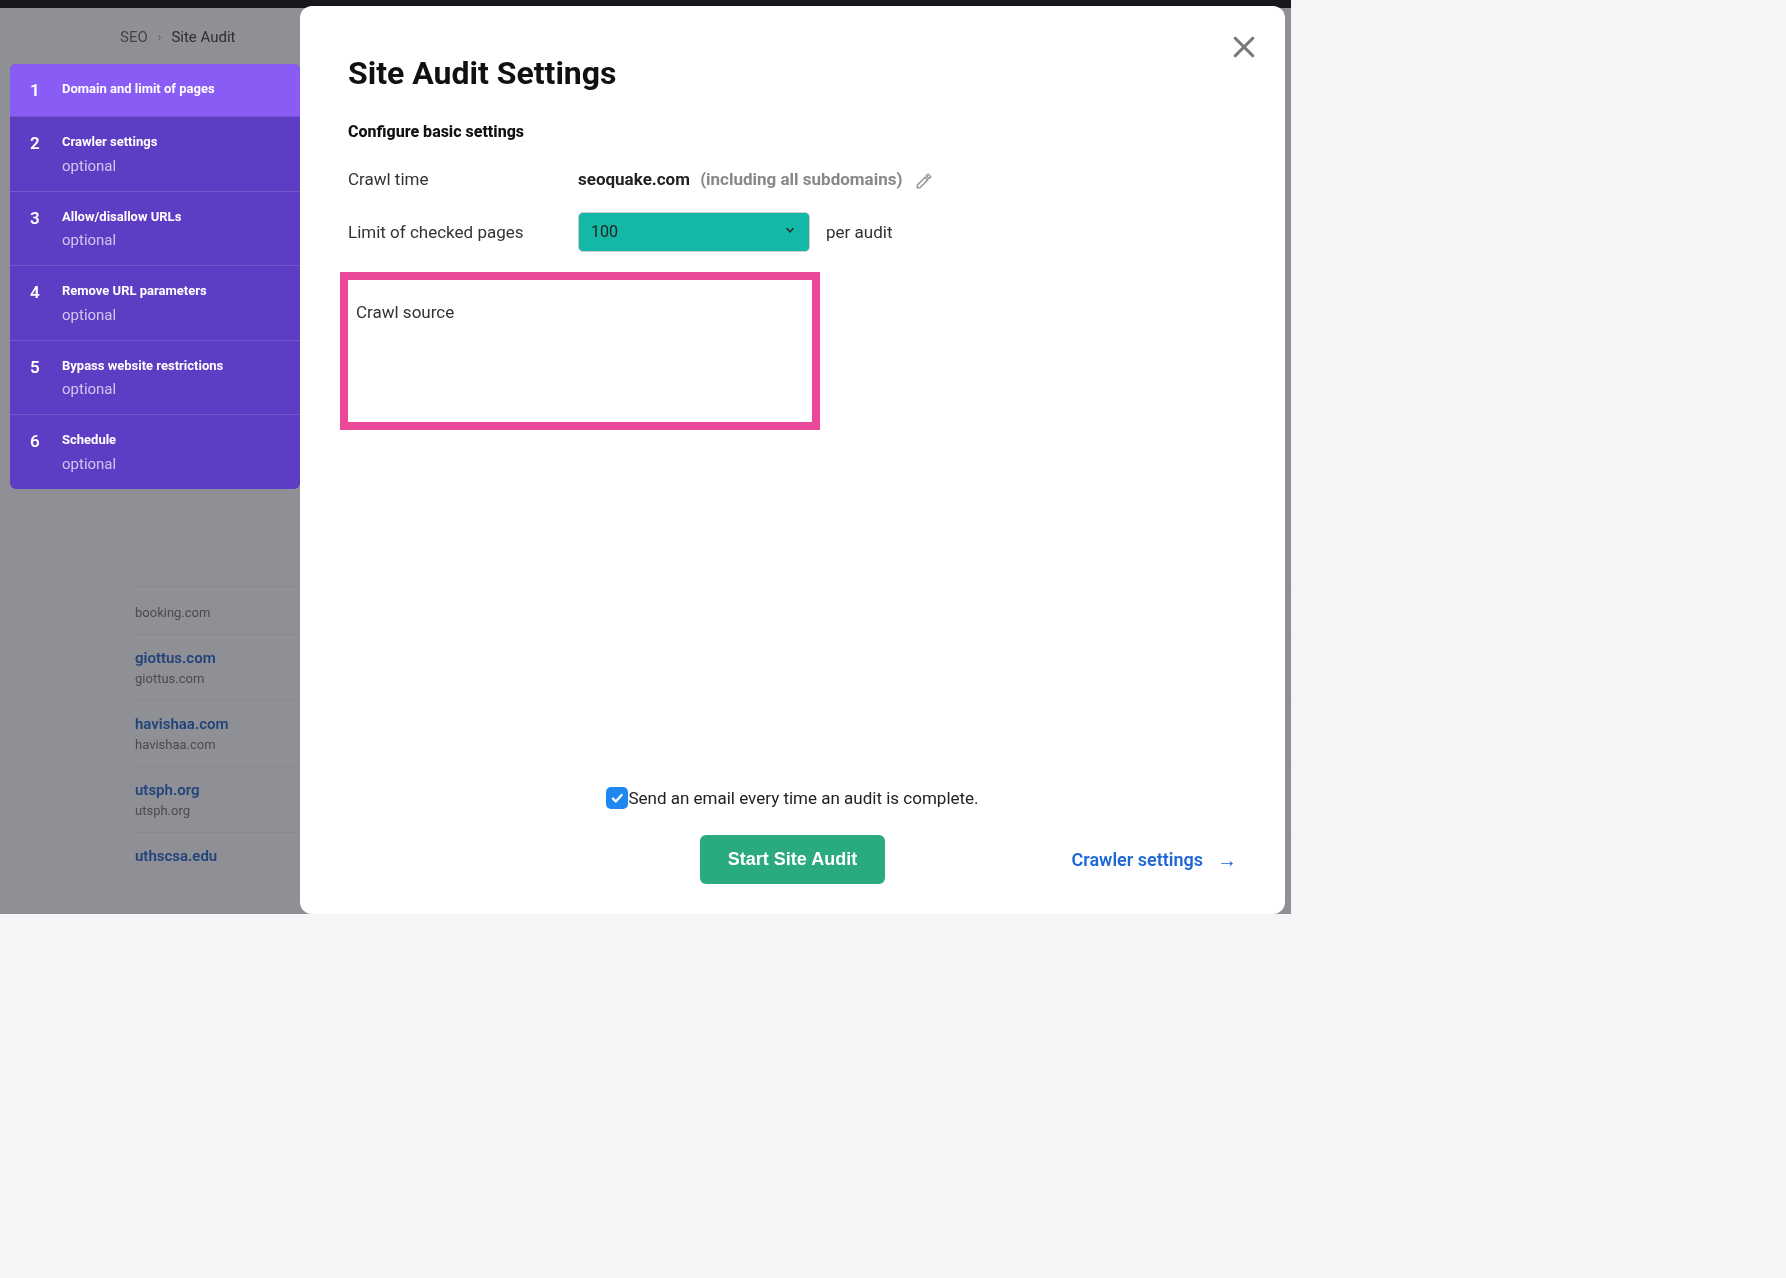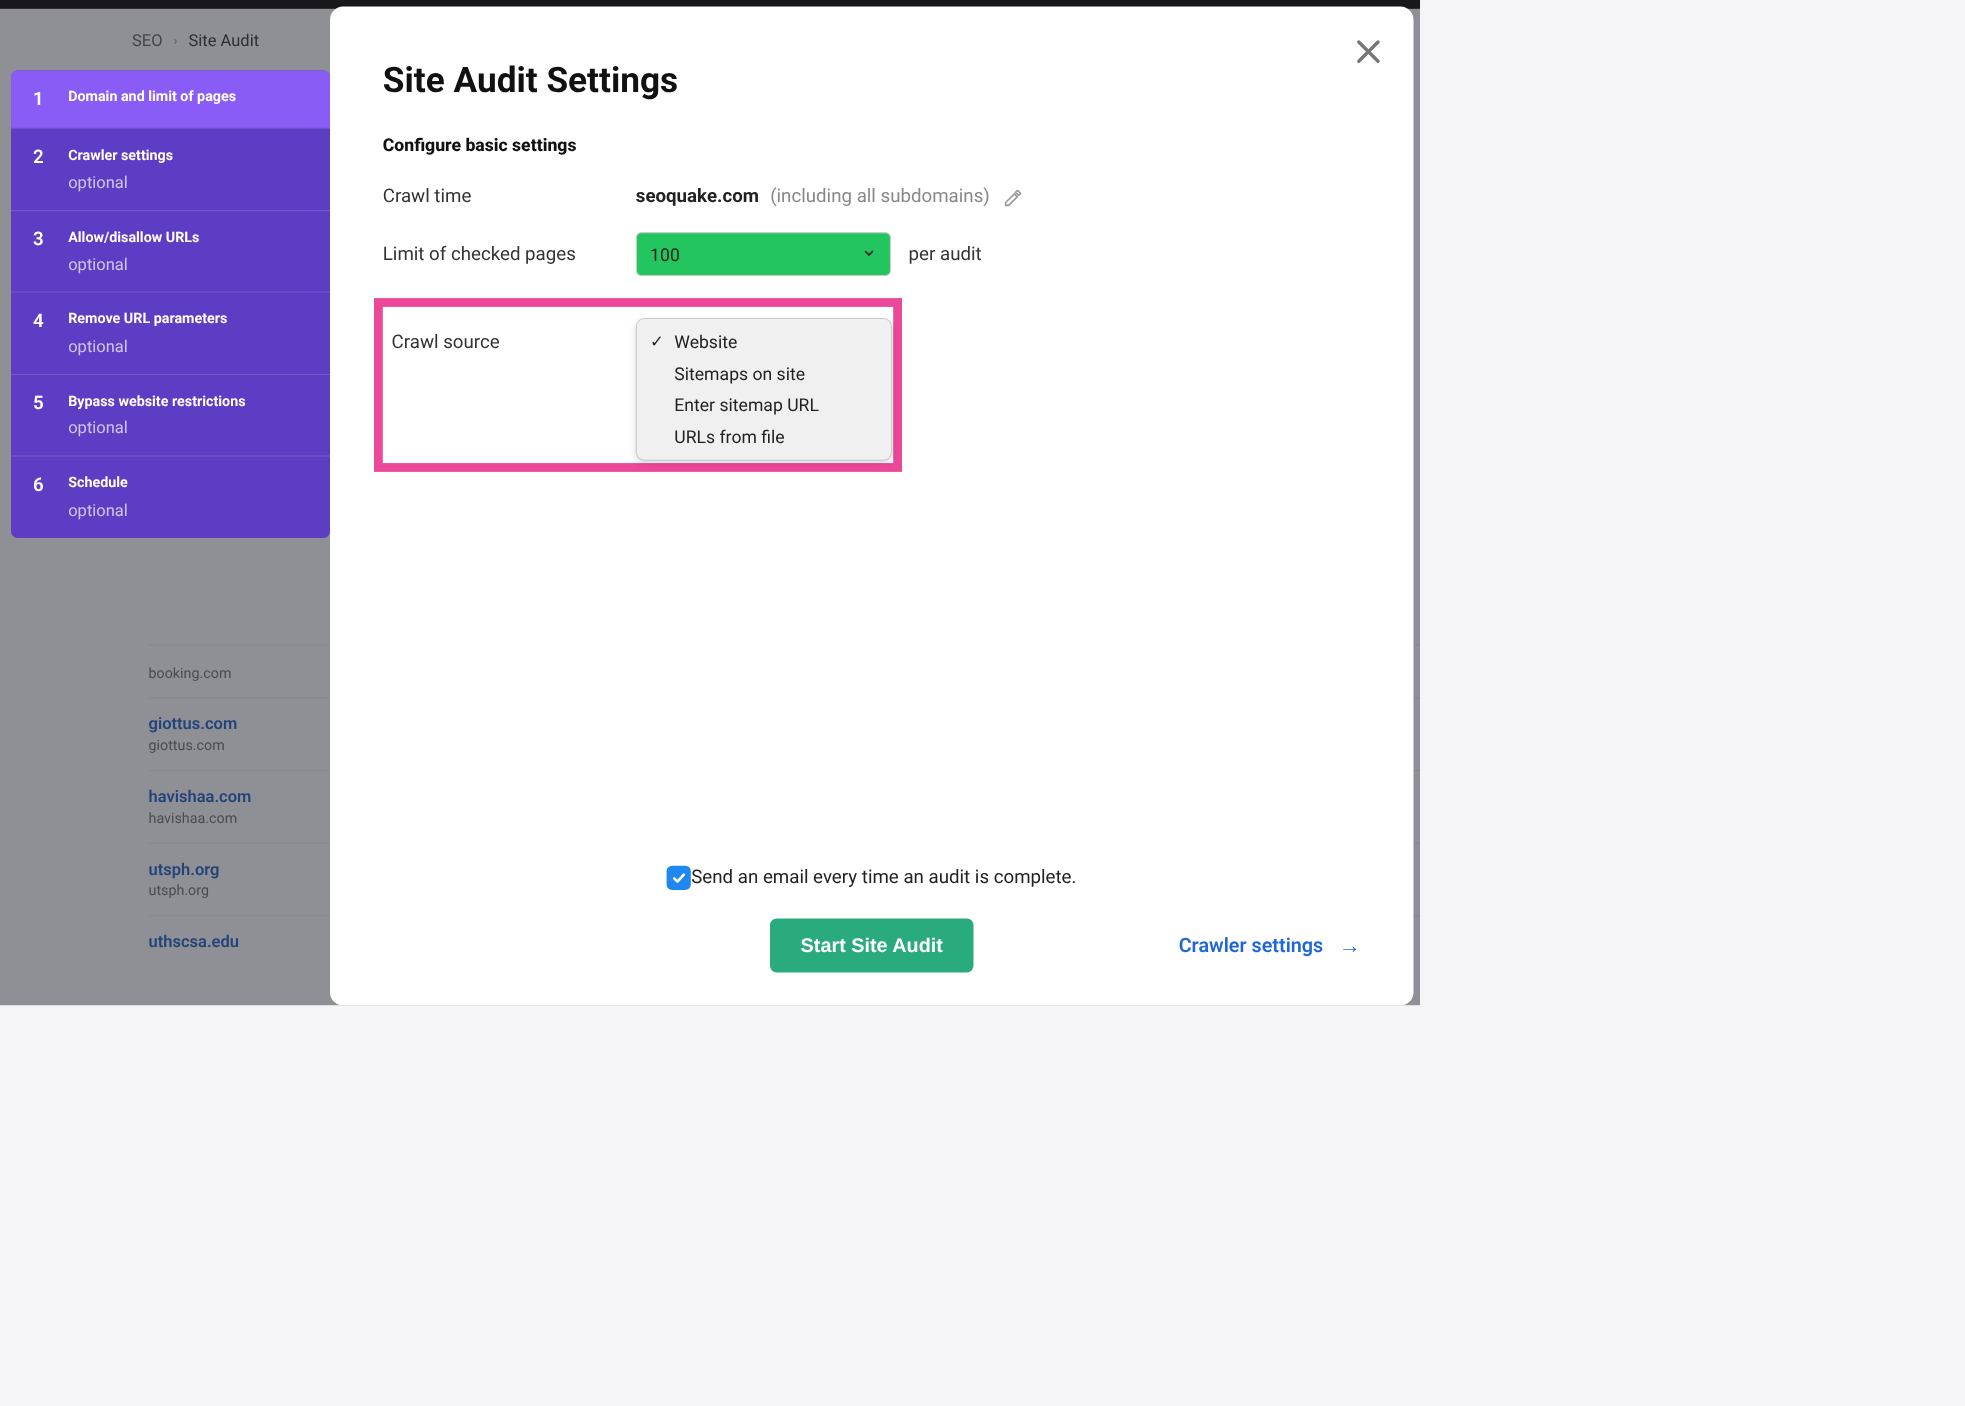--- a/index.html
+++ b/index.html
@@ -134,42 +134,42 @@
   }
   .form-label {
     width: 230px;
     color: #333;
   }
   .scope-value {
     font-weight: 700;
   }
   .scope-note {
     color: #888;
-    font-weight: 400;
+    font-weight: 700;
     margin-left: 6px;
   }
   .pencil {
     display: inline-block;
     margin-left: 8px;
     color: #999;
     width: 18px;
     height: 18px;
     vertical-align: middle;
     cursor: pointer;
   }
   .select {
     width: 232px;
     height: 40px;
     border: 1px solid #ccc;
     border-radius: 5px;
     padding: 0 12px;
     display: flex;
     align-items: center;
     justify-content: space-between;
-    background: #22c55e;
+    background: #14b8a6;
     cursor: pointer;
     font-size: 16px;
   }
   .select .chev { color: #333; }
   .per-audit {
     margin-left: 16px;
     color: #333;
   }
   .highlight-box {
     border: 8px solid #ec4899;
@@ -375,26 +375,20 @@
           </svg>
       </span>
     </div>
     <span class="per-audit">per audit</span>
   </div>
 
   <div class="highlight-box">
     <div class="form-row">
       <div class="form-label">Crawl source</div>
     </div>
-    <div class="dropdown">
-      <div class="dd-item selected">Website</div>
-      <div class="dd-item">Sitemaps on site</div>
-      <div class="dd-item">Enter sitemap URL</div>
-      <div class="dd-item">URLs from file</div>
-    </div>
   </div>
 
   <div class="modal-footer">
     <div class="email-row">
       <div class="checkbox">
         <svg width="14" height="14" viewBox="0 0 24 24" fill="none" stroke="currentColor" stroke-width="4" stroke-linecap="round" stroke-linejoin="round">
             <polyline points="5 13 10 18 20 7"></polyline>
           </svg>
       </div>
       <span>Send an email every time an audit is complete.</span>

